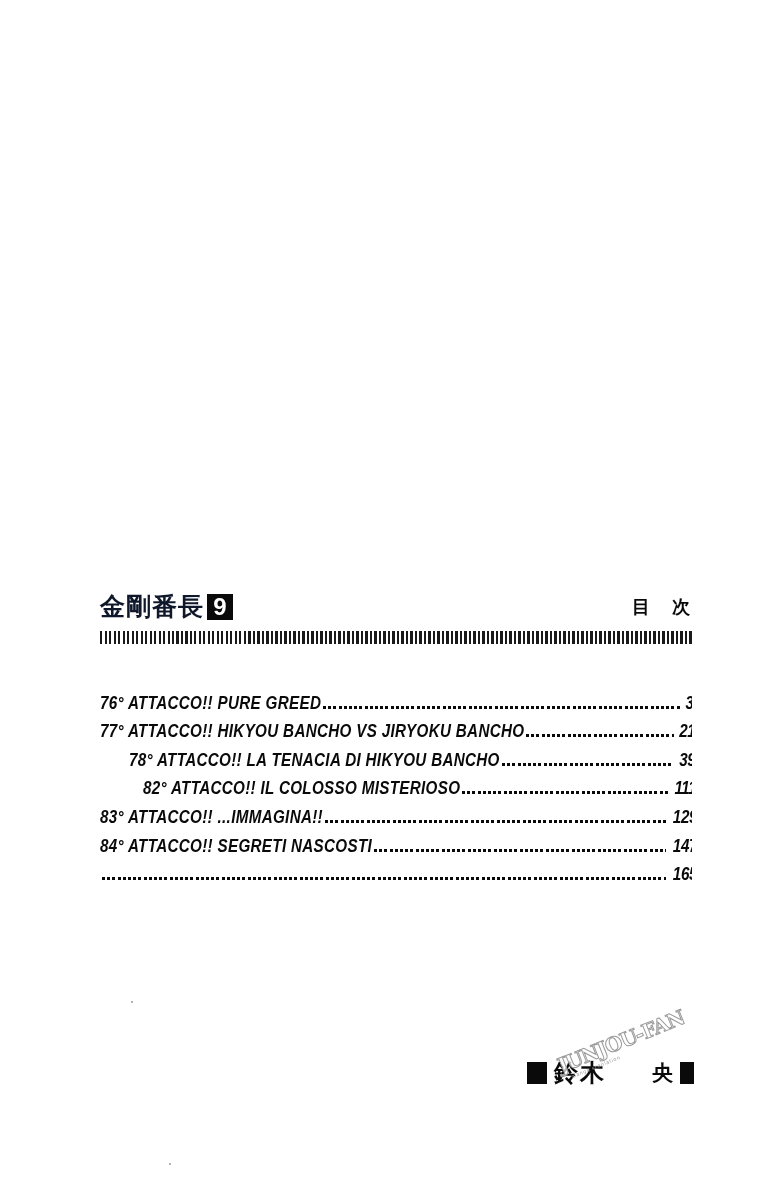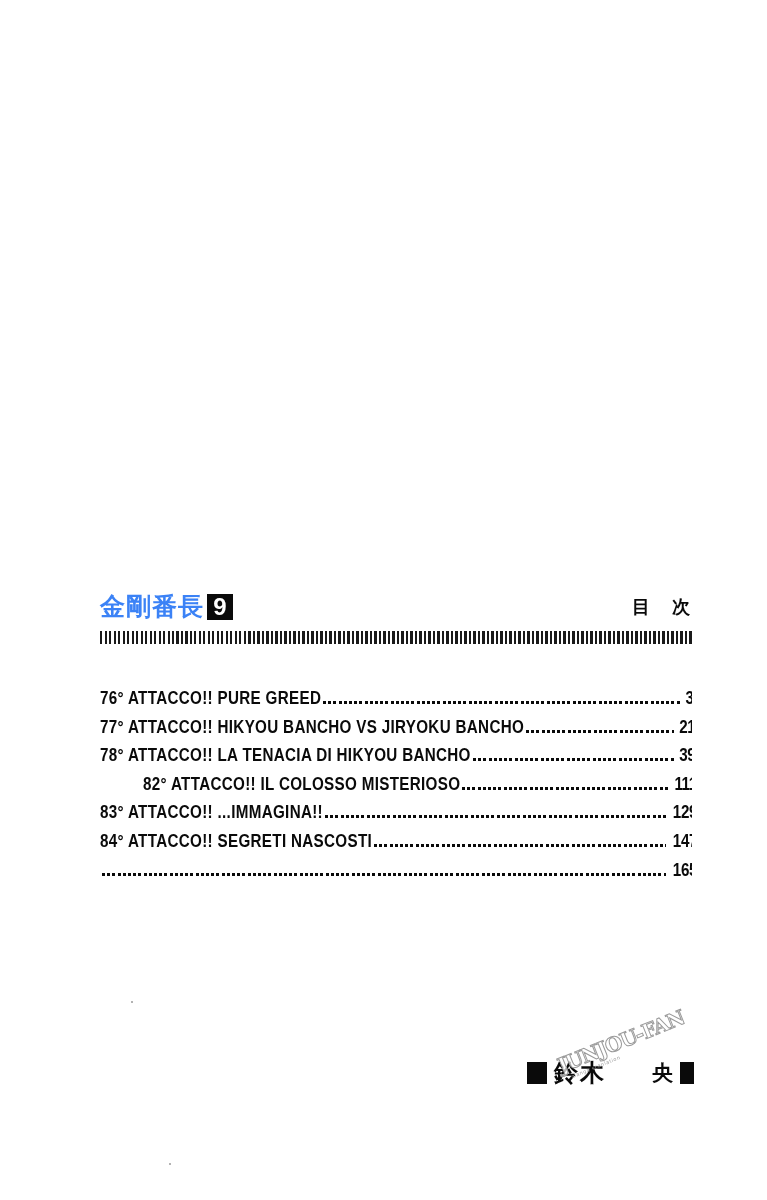--- a/index.html
+++ b/index.html
@@ -35,21 +35,21 @@
       top: 0;
       display: flex;
       align-items: center;
       height: 30px;
     }
     .series-title-text {
       font-family: "DejaVu Sans", sans-serif;
       font-weight: bold;
       font-size: 25px;
       letter-spacing: 1px;
-      color: #3b82f6;
+      color: #0f172a;
       line-height: 30px;
     }
     .volume-box {
       display: inline-block;
       margin-left: 3px;
       background: #0a0a0a;
       color: #ffffff;
       font-family: "Liberation Sans", sans-serif;
       font-weight: bold;
       font-size: 24px;
@@ -90,24 +90,25 @@
       position: absolute;
       left: 100px;
       top: 686px;
       width: 592px;
       margin: 0;
       padding: 0;
       list-style: none;
     }
     .toc-item {
       display: flex;
-      align-items: flex-start;
+      align-items: flex-end;
       height: 28.6px;
       font-family: "Liberation Sans", sans-serif;
       font-weight: bold;
+      font-style: italic;
       font-size: 19px;
       line-height: 24px;
       color: #0a0a0a;
       white-space: nowrap;
       overflow: hidden;
       transform-origin: left center;
     }
     .toc-text {
       display: inline-block;
       transform: scaleX(0.8);
@@ -261,21 +262,21 @@
     <div class="toc-row-inner">
       <span class="toc-title-wrap" style="width: 424.438px;">
         <span class="toc-text">77° ATTACCO!! HIKYOU BANCHO VS JIRYOKU BANCHO</span>
       </span>
       <span class="toc-leader"></span>
       <span class="toc-page" style="width: 16.1125px; margin-left: 0px;">21</span>
     </div>
   </li>
       <li class="toc-item">
     <div class="toc-row-inner">
-      <span class="toc-title-wrap" style="width: 370.763px;">
+      <span class="toc-title-wrap" style="width: 370.763px; margin-left: 29px;">
         <span class="toc-text">78° ATTACCO!! LA TENACIA DI HIKYOU BANCHO</span>
       </span>
       <span class="toc-leader"></span>
       <span class="toc-page" style="width: 16.1125px; margin-left: 0px;">39</span>
     </div>
   </li>
       <li class="toc-item">
     <div class="toc-row-inner">
       <span class="toc-title-wrap" style="width: 317.363px; margin-left: 43px;">
         <span class="toc-text">82° ATTACCO!! IL COLOSSO MISTERIOSO</span>

